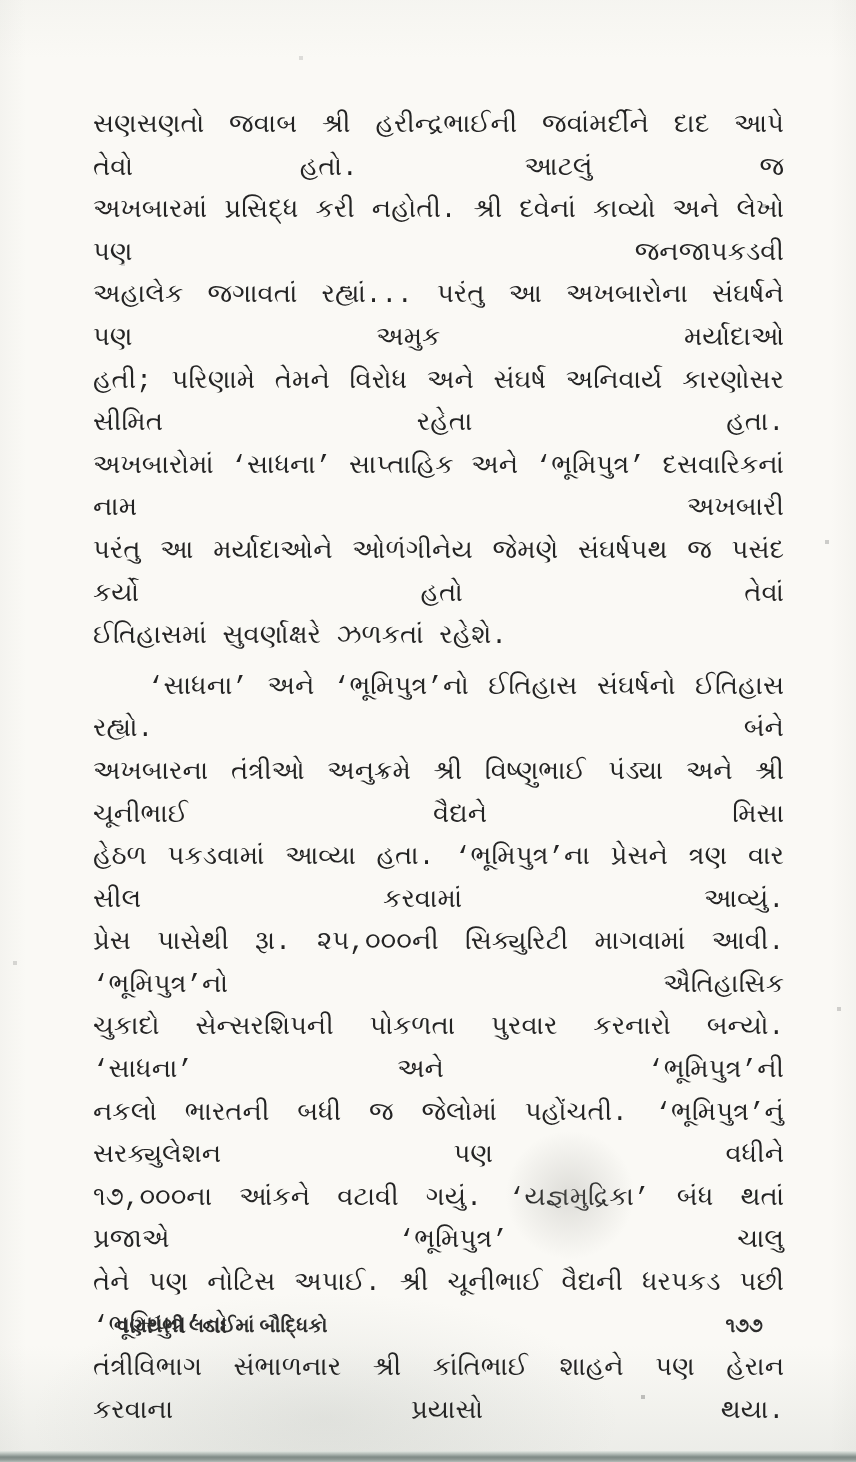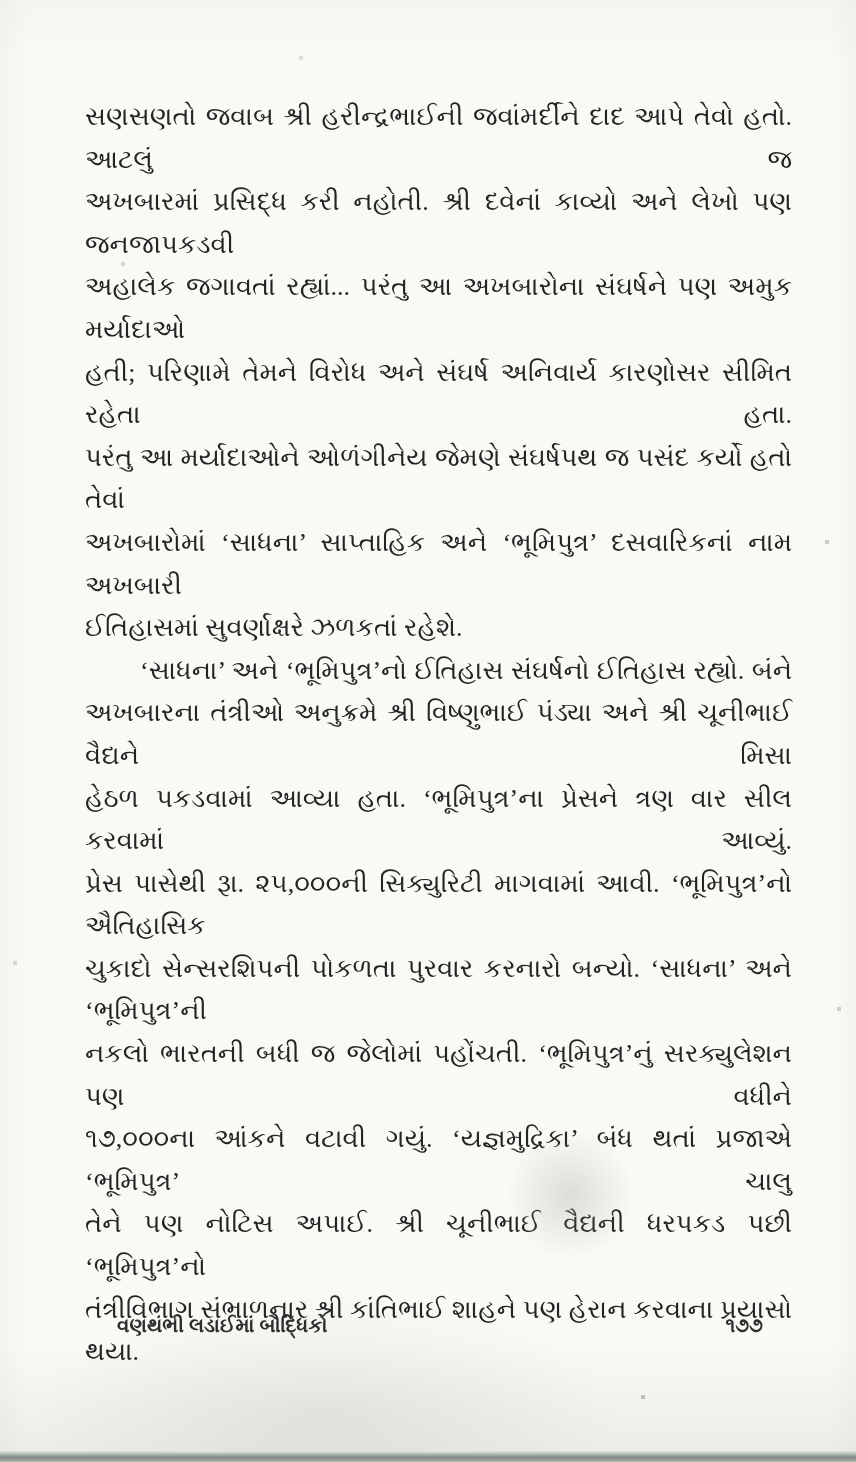--- a/index.html
+++ b/index.html
@@ -19,21 +19,21 @@
       #faf9f5;
   }
   .text-block {
     position: absolute;
     left: 85px; top: 96px; width: 707px;
     font-size: 26px;
     line-height: 42.6px;
     color: #242424;
     text-rendering: optimizeLegibility;
   }
-  .para { margin: 0; }
+  .para { margin: 8px; font-family: Liberation Mono, monospace; }
   .line {
     text-align: justify;
     text-align-last: justify;
     white-space: normal;
   }
   .line.short { text-align-last: left; }
   .line.indent { text-indent: 55px; }
   .smudge {
     position: absolute; left: 505px; top: 1130px; width: 130px; height: 130px;
     background: radial-gradient(ellipse at center, rgba(148,148,142,0.28), rgba(148,148,142,0) 70%);
@@ -71,22 +71,22 @@
 
 <div class="scan">
 
   <div class="text-block">
 
     <div class="para">
       <div class="line">સણસણતો જવાબ શ્રી હરીન્દ્રભાઈની જવાંમર્દીને દાદ આપે તેવો હતો. આટલું જ</div>
       <div class="line">અખબારમાં પ્રસિદ્ધ કરી નહોતી. શ્રી દવેનાં કાવ્યો અને લેખો પણ જનજાપકડવી</div>
       <div class="line">અહાલેક જગાવતાં રહ્યાં... પરંતુ આ અખબારોના સંઘર્ષને પણ અમુક મર્યાદાઓ</div>
       <div class="line">હતી; પરિણામે તેમને વિરોધ અને સંઘર્ષ અનિવાર્ય કારણોસર સીમિત રહેતા હતા.</div>
+      <div class="line">અખબારોમાં ‘સાધના’ સાપ્તાહિક અને ‘ભૂમિપુત્ર’ દસવારિકનાં નામ અખબારી</div>
       <div class="line">પરંતુ આ મર્યાદાઓને ઓળંગીનેય જેમણે સંઘર્ષપથ જ પસંદ કર્યો હતો તેવાં</div>
-      <div class="line">અખબારોમાં ‘સાધના’ સાપ્તાહિક અને ‘ભૂમિપુત્ર’ દસવારિકનાં નામ અખબારી</div>
       <div class="line short">ઈતિહાસમાં સુવર્ણાક્ષરે ઝળકતાં રહેશે.</div>
     </div>
 
     <div class="para">
       <div class="line indent">‘સાધના’ અને ‘ભૂમિપુત્ર’નો ઈતિહાસ સંઘર્ષનો ઈતિહાસ રહ્યો. બંને</div>
       <div class="line">અખબારના તંત્રીઓ અનુક્રમે શ્રી વિષ્ણુભાઈ પંડ્યા અને શ્રી ચૂનીભાઈ વૈદ્યને મિસા</div>
       <div class="line">હેઠળ પકડવામાં આવ્યા હતા. ‘ભૂમિપુત્ર’ના પ્રેસને ત્રણ વાર સીલ કરવામાં આવ્યું.</div>
       <div class="line">પ્રેસ પાસેથી રૂા. ૨૫,૦૦૦ની સિક્યુરિટી માગવામાં આવી. ‘ભૂમિપુત્ર’નો ઐતિહાસિક</div>
       <div class="line">ચુકાદો સેન્સરશિપની પોકળતા પુરવાર કરનારો બન્યો. ‘સાધના’ અને ‘ભૂમિપુત્ર’ની</div>
       <div class="line">નકલો ભારતની બધી જ જેલોમાં પહોંચતી. ‘ભૂમિપુત્ર’નું સરક્યુલેશન પણ વધીને</div>

